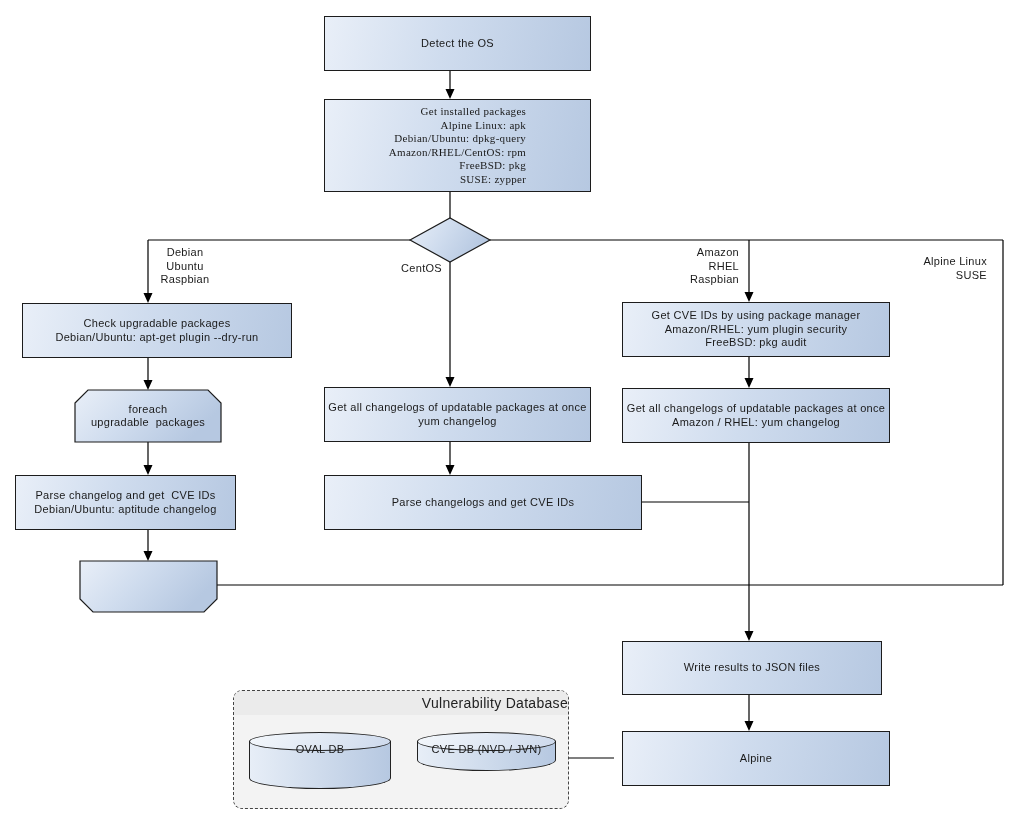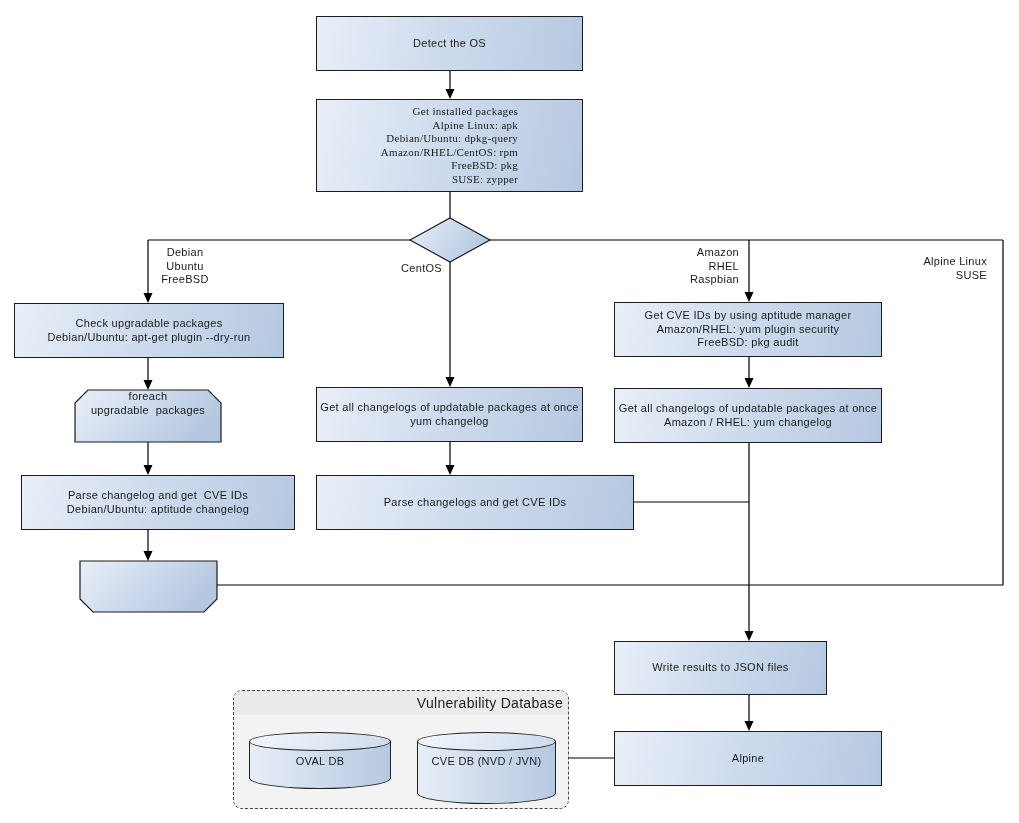--- a/index.html
+++ b/index.html
@@ -19,28 +19,29 @@
     box-sizing: border-box;
     border: 1px solid #1c1c1c;
     background: linear-gradient(102deg, #e9eff8 0%, #cfdcee 45%, #b6c8e1 100%);
     display: flex;
     align-items: center;
     justify-content: center;
     font-size: 11px;
     line-height: 13.5px;
     letter-spacing: 0.3px;
     text-align: center;
+    margin-left: 8px;
   }
   .node span { white-space: pre; }
   .node--right span { text-align: right; display: block; font-family: Liberation Serif, serif; }
 
   .shape-label {
     position: absolute;
     display: flex;
-    align-items: flex-start;
+    align-items: center;
     justify-content: center;
     font-size: 11px;
     line-height: 13.5px;
     letter-spacing: 0.3px;
     text-align: center;
   }
   .shape-label span { white-space: pre; }
 
   .branch-label {
     position: absolute;
@@ -61,21 +62,20 @@
     border-radius: 9px;
     overflow: hidden;
   }
   .db-header {
     position: absolute;
     left: 0; right: 0; top: 0; height: 24px;
     background: #ebebeb;
     display: flex;
     align-items: center;
     justify-content: flex-end;
-    padding-right: 5px;
     font-size: 14px;
     letter-spacing: 0.3px;
     color: #222222;
   }
   .cylinder { position: absolute; }
   .cyl-body {
     position: absolute;
     box-sizing: border-box;
     left: 0; right: 0; top: 9px; bottom: 0;
     background: linear-gradient(to right, #e7eef7, #b6c8e1);
@@ -87,21 +87,21 @@
     position: absolute;
     box-sizing: border-box;
     left: 0; right: 0; top: 0; height: 19px;
     background: linear-gradient(135deg, #f4f8fc, #cdd9ec);
     border: 1px solid #222222;
     border-radius: 50%;
     z-index: 1;
   }
   .cyl-label {
     position: absolute;
-    left: 0; right: 0; top: 23px;
+    left: 0; right: 0; top: 11px;
     text-align: center;
     font-size: 11px;
     letter-spacing: 0.3px;
     z-index: 2;
   }
 </style>
 </head>
 <body>
 
 <div class="canvas">
@@ -137,62 +137,62 @@
 Amazon/RHEL/CentOS: rpm
 FreeBSD: pkg
 SUSE: zypper</span>
   </div>
 
   <div class="node" style="left:14px;top:303px;width:270px;height:55px">
     <span>Check upgradable packages
 Debian/Ubuntu: apt-get plugin --dry-run</span>
   </div>
 
-  <div class="node" style="left:21px;top:475px;width:274px;height:55px">
+  <div class="node" style="left:7px;top:475px;width:221px;height:55px">
     <span>Parse changelog and get  CVE IDs
 Debian/Ubuntu: aptitude changelog</span>
   </div>
 
   <div class="node" style="left:316px;top:387px;width:267px;height:55px">
     <span>Get all changelogs of updatable packages at once
 yum changelog</span>
   </div>
 
   <div class="node" style="left:316px;top:475px;width:318px;height:55px">
     <span>Parse changelogs and get CVE IDs</span>
   </div>
 
   <div class="node" style="left:614px;top:302px;width:268px;height:55px">
-    <span>Get CVE IDs by using aptitude manager
+    <span>Get CVE IDs by using package manager
 Amazon/RHEL: yum plugin security
 FreeBSD: pkg audit</span>
   </div>
 
   <div class="node" style="left:614px;top:388px;width:268px;height:55px">
     <span>Get all changelogs of updatable packages at once
 Amazon / RHEL: yum changelog</span>
   </div>
 
-  <div class="node" style="left:614px;top:641px;width:213px;height:54px">
+  <div class="node" style="left:614px;top:641px;width:260px;height:54px">
     <span>Write results to JSON files</span>
   </div>
 
   <div class="node" style="left:614px;top:731px;width:268px;height:55px">
     <span>Alpine</span>
   </div>
 
   <div class="shape-label" style="left:75px;top:390px;width:146px;height:52px">
     <span>foreach
 upgradable  packages</span>
   </div>
 
 
   <div class="branch-label branch-label--center" style="left:150px;top:246px;width:70px">Debian
 Ubuntu
-FreeBSD</div>
+Raspbian</div>
 
   <div class="branch-label branch-label--right" style="left:372px;top:262px;width:70px">CentOS</div>
 
   <div class="branch-label branch-label--right" style="left:659px;top:246px;width:80px">Amazon
 RHEL
 Raspbian</div>
 
   <div class="branch-label branch-label--right" style="left:887px;top:255px;width:100px">Alpine Linux
 SUSE</div>
 
@@ -200,20 +200,20 @@
     <div class="db-header">
       <span>Vulnerability Database</span>
     </div>
 
     <div class="cylinder" style="left:15px;top:41px;width:142px;height:57px">
       <div class="cyl-top"></div>
       <div class="cyl-body"></div>
       <span class="cyl-label">OVAL DB</span>
     </div>
 
-    <div class="cylinder" style="left:183px;top:41px;width:139px;height:72px">
+    <div class="cylinder" style="left:183px;top:41px;width:139px;height:39px">
       <div class="cyl-top"></div>
       <div class="cyl-body"></div>
       <span class="cyl-label">CVE DB (NVD / JVN)</span>
     </div>
   </div>
 
 </div>
 
 </body></html>

